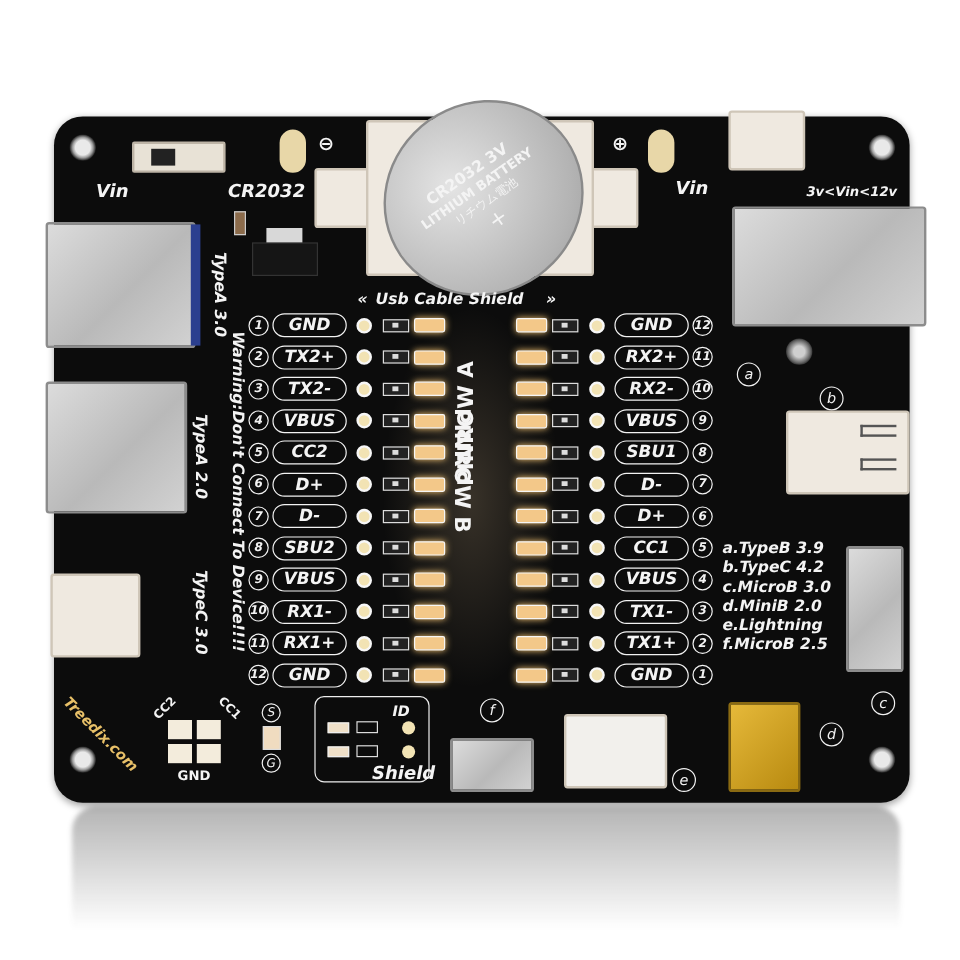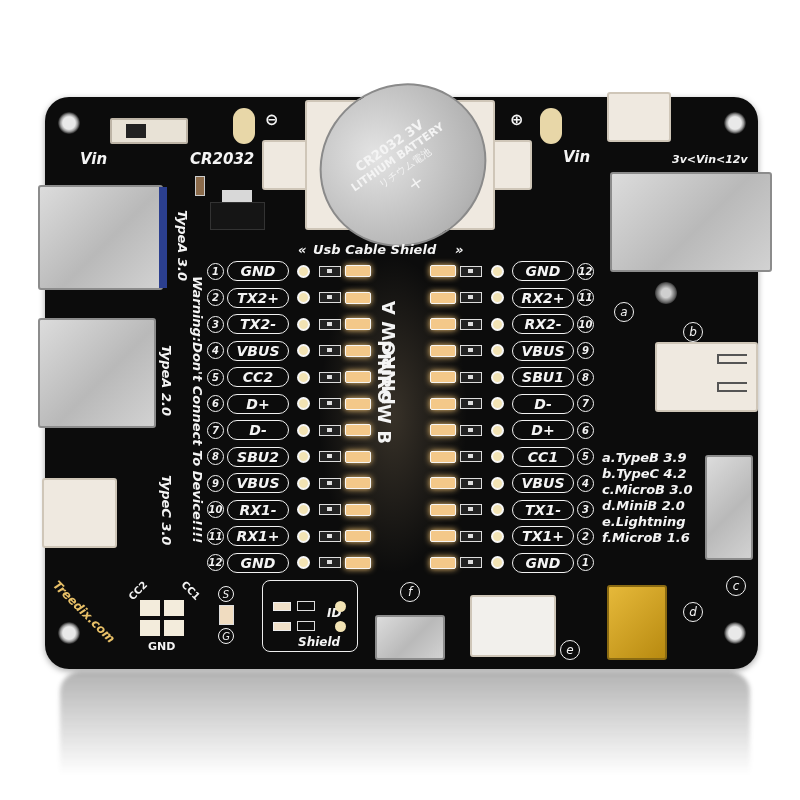--- a/index.html
+++ b/index.html
@@ -112,21 +112,21 @@
 
 <div class="metal" style="left:705px;top:455px;width:48px;height:105px;"></div>
 <div class="letter-circle" style="left:726px;top:576px;">c</div>
 
 <div style="position:absolute;left:602px;top:450px;">
   <div class="silk legend-line" style="position:static;">a.TypeB 3.9</div>
   <div class="silk legend-line" style="position:static;">b.TypeC 4.2</div>
   <div class="silk legend-line" style="position:static;">c.MicroB 3.0</div>
   <div class="silk legend-line" style="position:static;">d.MiniB 2.0</div>
   <div class="silk legend-line" style="position:static;">e.Lightning</div>
-  <div class="silk legend-line" style="position:static;">f.MicroB 1.6</div>
+  <div class="silk legend-line" style="position:static;">f.MicroB 2.5</div>
 </div>
 
 <div class="metal" style="left:38px;top:185px;width:125px;height:105px;">
   <div style="position:absolute;right:-6px;top:0;width:8px;height:100%;background:#2b3f8f;"></div>
 </div>
 <div class="metal" style="left:38px;top:318px;width:118px;height:110px;"></div>
 <div class="metal-white" style="left:42px;top:478px;width:75px;height:70px;"></div>
 
 <div class="silk-v" style="left:190px;top:210px;font-size:13px;">TypeA 3.0</div>
 <div class="silk-v" style="left:174px;top:345px;font-size:13px;">TypeA 2.0</div>
@@ -321,22 +321,22 @@
   <div style="background:#f3ecdc;"></div>
   <div style="background:#f3ecdc;"></div>
 </div>
 <div class="silk" style="left:148px;top:640px;font-size:11px;font-style:normal;">GND</div>
 
 <div class="letter-circle" style="left:218px;top:586px;width:16px;height:16px;font-size:10px;">S</div>
 <div style="position:absolute;left:219px;top:605px;width:15px;height:20px;background:#f0dcc0;border:1px solid #ddd;"></div>
 <div class="letter-circle" style="left:218px;top:628px;width:16px;height:16px;font-size:10px;">G</div>
 
 <div style="position:absolute;left:262px;top:580px;width:96px;height:72px;border:1.5px solid #eee;border-radius:8px;"></div>
-<div class="silk" style="left:327px;top:586px;font-size:12px;margin-top:20px;">ID</div>
-<div class="silk" style="left:298px;top:635px;font-size:12px;">Shield</div>
+<div class="silk" style="left:327px;top:586px;font-size:12px;">ID</div>
+<div class="silk" style="left:310px;top:635px;font-size:15px;">Shield</div>
 <div style="position:absolute;left:273px;top:602px;width:18px;height:9px;background:#f0e0c8;border:1px solid #eee;"></div>
 <div style="position:absolute;left:297px;top:601px;width:18px;height:10px;border:1px solid #ddd;"></div>
 <div style="position:absolute;left:335px;top:601px;width:11px;height:11px;border-radius:50%;background:#f2e3b4;"></div>
 <div style="position:absolute;left:273px;top:622px;width:18px;height:9px;background:#f0e0c8;border:1px solid #eee;"></div>
 <div style="position:absolute;left:297px;top:621px;width:18px;height:10px;border:1px solid #ddd;"></div>
 <div style="position:absolute;left:335px;top:621px;width:11px;height:11px;border-radius:50%;background:#f2e3b4;"></div>
 
 <div class="letter-circle" style="left:400px;top:582px;">f</div>
 <div class="metal" style="left:375px;top:615px;width:70px;height:45px;"></div>
 

